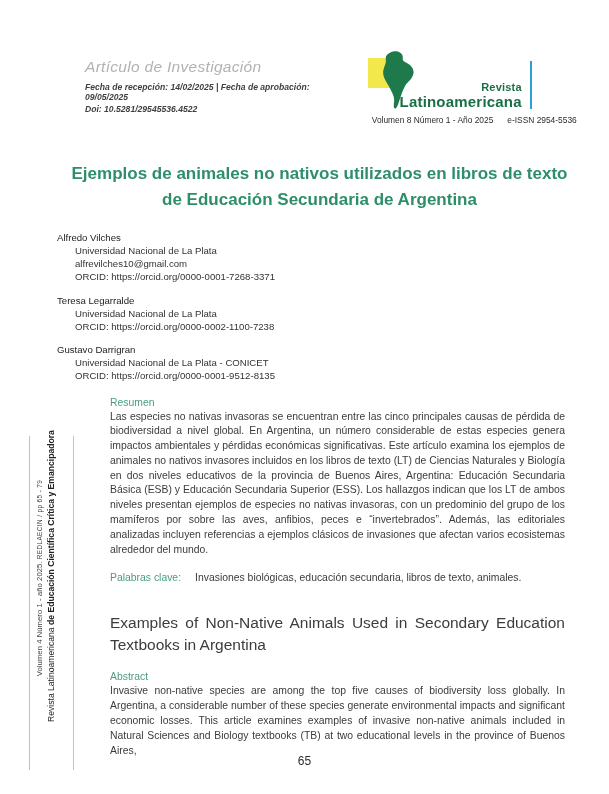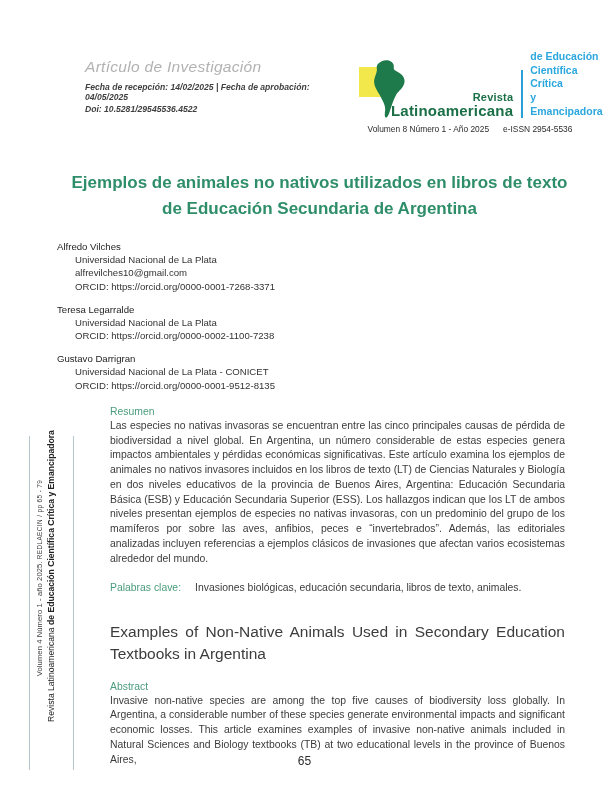--- a/index.html
+++ b/index.html
@@ -97,42 +97,37 @@
       <span class="sc">REDLAECIN / pp 65 - 79</span>
     </div>
     <div class="sidebar-line2">
       <span>Revista Latinoamericana </span><span class="b">de Educación Científica Crítica y Emancipadora</span>
     </div>
   </div>
 
   <div class="header">
     <div class="header-left">
       <div class="article-type">Artículo de Investigación</div>
-      <div class="meta-line">Fecha de recepción: 14/02/2025 | Fecha de aprobación: 04/05/2025</div>
+      <div class="meta-line">Fecha de recepción: 14/02/2025 | Fecha de aprobación: 09/05/2025</div>
       <div class="meta-line doi">Doi: 10.5281/29545536.4522</div>
     </div>
 
     <div class="logo-block">
       <div class="logo-row">
         <div class="map-wrap">
           <div class="map-square"></div>
           <svg class="map-svg" width="42" height="60" viewBox="0 0 50 70">
             <path d="M20 2 C26 -1 33 2 34 6 C35 9 33 11 36 13 C42 16 48 20 47 27 C46 34 40 37 37 42 C34 47 32 54 30 60 C28.5 65 27 69 25 69 C23 69 23.5 64 24 60 C24.5 54 21 49 18 43 C15 37 10 32 11 24 C12 18 15 15 14 10 C13.5 6 16 4 20 2 Z" fill="#1e7a4a"></path>
           </svg>
         </div>
         <div class="logo-names">
           <div class="logo-name1">Revista</div>
           <div class="logo-name2">Latinoamericana</div>
         </div>
         <div class="logo-divider"></div>
-        <div class="logo-sub">
-          <div>de Educación</div>
-          <div>Científica Crítica</div>
-          <div>y Emancipadora</div>
-        </div>
       </div>
       <div class="logo-issue-line">
         <span>Volumen 8 Número 1 - Año 2025</span><span class="gap"></span><span>e-ISSN 2954-5536</span>
       </div>
     </div>
   </div>
 
   <h1 class="title-es">Ejemplos de animales no nativos utilizados en libros de texto de Educación Secundaria de Argentina</h1>
 
   <div class="authors">

